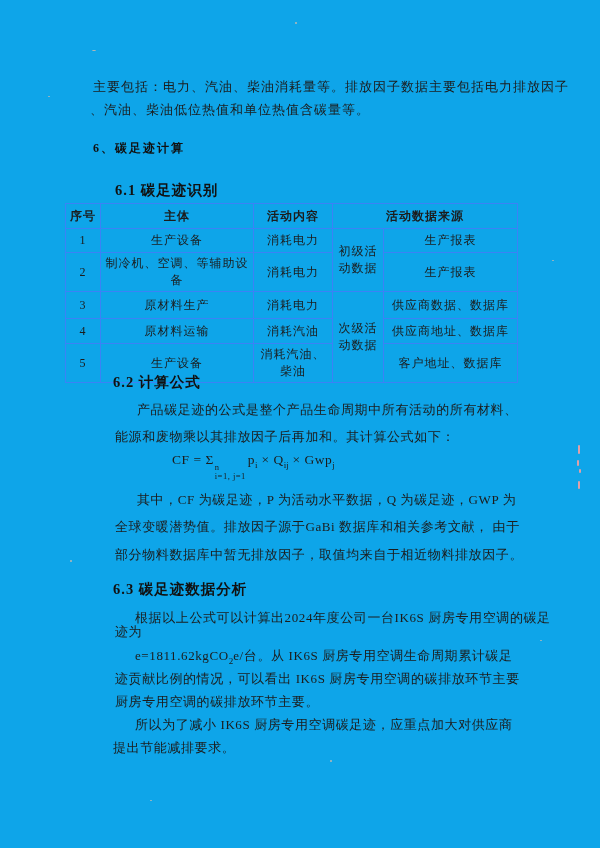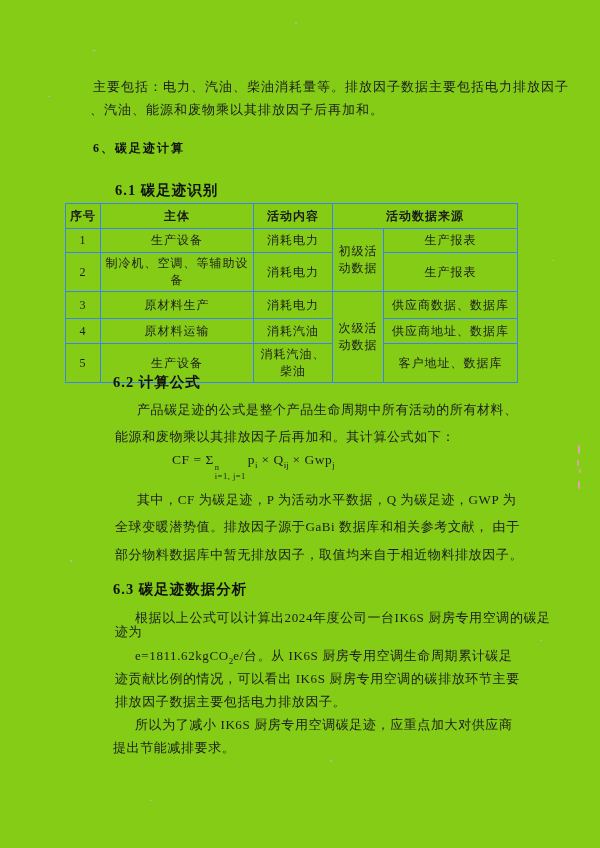--- a/index.html
+++ b/index.html
@@ -1,19 +1,19 @@
 <!DOCTYPE html>
 <html><head>
 <meta charset="utf-8">
 <style>
   html,body{margin:0;padding:0;background:#e8e8e8;}
   .page{
     position:relative;
     width:600px;height:848px;
-    background:#84cc16;
+    background:#0ea5e9;
     overflow:hidden;
     font-family:"Liberation Serif", serif;
     color:#1c1c1c;
   }
   .line{
     position:absolute;
     white-space:nowrap;
     font-size:13px;
     letter-spacing:0.6px;
     line-height:1;
@@ -56,21 +56,21 @@
     position:absolute;width:2px;background:#dfa0a8;border-radius:1px;
   }
   .speck{position:absolute;background:#b9b9b4;border-radius:50%;}
 </style>
 </head>
 <body>
 
 <div class="page">
 
   <div class="line intro" style="left:93px;top:80px">主要包括：电力、汽油、柴油消耗量等。排放因子数据主要包括电力排放因子</div>
-  <div class="line intro" style="left:90px;top:103px">、汽油、能源和废物乘以其排放因子后再加和。</div>
+  <div class="line intro" style="left:90px;top:103px">、汽油、柴油低位热值和单位热值含碳量等。</div>
 
   <div class="h-main" style="left:93px;top:140px">6、碳足迹计算</div>
 
   <div class="h-sub" style="left:115px;top:181px">6.1 碳足迹识别</div>
 
   <table class="idtable">
     <colgroup>
       <col style="width:35px">
         <col style="width:153px">
         <col style="width:79px">
@@ -134,21 +134,21 @@
   <div class="line" style="left:115px;top:520px">全球变暖潜势值。排放因子源于GaBi 数据库和相关参考文献， 由于</div>
   <div class="line" style="left:115px;top:548px">部分物料数据库中暂无排放因子，取值均来自于相近物料排放因子。</div>
 
   <div class="h-sub" style="left:113px;top:580px">6.3 碳足迹数据分析</div>
   <div class="line" style="left:135px;top:611px">根据以上公式可以计算出2024年度公司一台IK6S 厨房专用空调的碳足</div>
   <div class="line" style="left:115px;top:625px">迹为</div>
   <div class="line" style="left:135px;top:649px">
     <span>e=1811.62kgCO</span><sub class="inline">2</sub><span>e/台。从 IK6S 厨房专用空调生命周期累计碳足</span>
   </div>
   <div class="line" style="left:115px;top:672px">迹贡献比例的情况，可以看出 IK6S 厨房专用空调的碳排放环节主要</div>
-  <div class="line" style="left:115px;top:695px">排放因子数据主要包括电力排放因子。</div>
+  <div class="line" style="left:115px;top:695px">厨房专用空调的碳排放环节主要。</div>
   <div class="line" style="left:135px;top:718px">所以为了减小 IK6S 厨房专用空调碳足迹，应重点加大对供应商</div>
   <div class="line" style="left:113px;top:741px">提出节能减排要求。</div>
 
   <div class="pink-mark" style="left:578px;top:445px;height:9px"></div>
   <div class="pink-mark" style="left:577px;top:460px;height:6px"></div>
   <div class="pink-mark" style="left:579px;top:469px;height:4px"></div>
   <div class="pink-mark" style="left:578px;top:481px;height:8px"></div>
 
   <div class="speck" style="left:92px;top:50px;width:4px;height:1px"></div>
   <div class="speck" style="left:295px;top:22px;width:2px;height:2px"></div>

